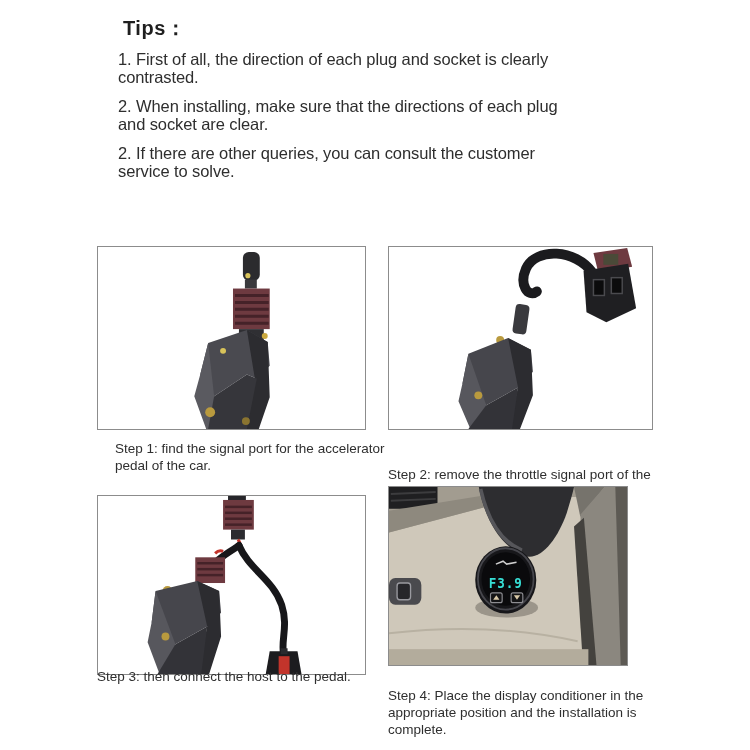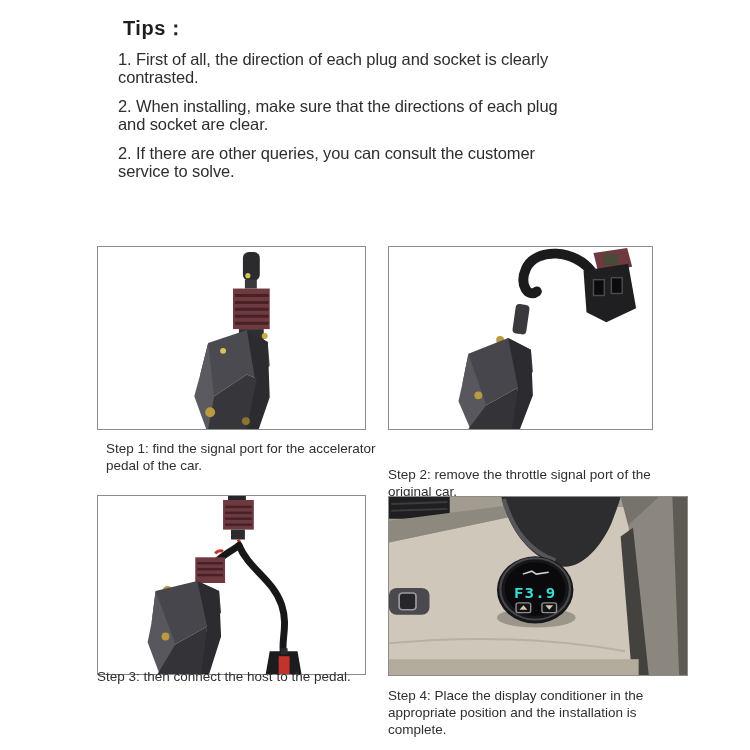--- a/index.html
+++ b/index.html
@@ -8,24 +8,24 @@
   .title{position:absolute;left:118px;top:10px;margin:5px;font-size:20px;font-weight:bold;
          color:#1f1f1f;letter-spacing:0.5px;}
   .tips{position:absolute;left:118px;top:50px;width:548px;}
   .tips p{margin:0 0 11px 0;font-size:16.5px;line-height:18px;white-space:pre-line;
           color:#2e2e2e;letter-spacing:-0.1px;}
   .photo{position:absolute;border:1px solid #8c8c8c;background:#ffffff;box-sizing:border-box;}
   .photo svg{display:block;width:100%;height:100%;}
   .ph1{left:97px;top:246px;width:269px;height:184px;}
   .ph2{left:388px;top:246px;width:265px;height:184px;}
   .ph3{left:97px;top:495px;width:269px;height:180px;}
-  .ph4{left:388px;top:496px;width:300px;height:180px;}
+  .ph4{left:388px;top:486px;width:240px;height:180px;}
   .caption{position:absolute;width:274px;font-size:13.5px;line-height:17px;color:#2f2f2f;
            white-space:pre-line;}
-  .cap1{left:106px;top:440px;}
+  .cap1{left:115px;top:440px;}
   .cap2{left:388px;top:466px;}
   .cap3{left:97px;top:668px;}
   .cap4{left:388px;top:687px;}
   .readout{font-family:"DejaVu Sans Mono","Liberation Mono",monospace;font-weight:bold;}
 </style>
 </head>
 <body>
 
 <div class="page">
 

